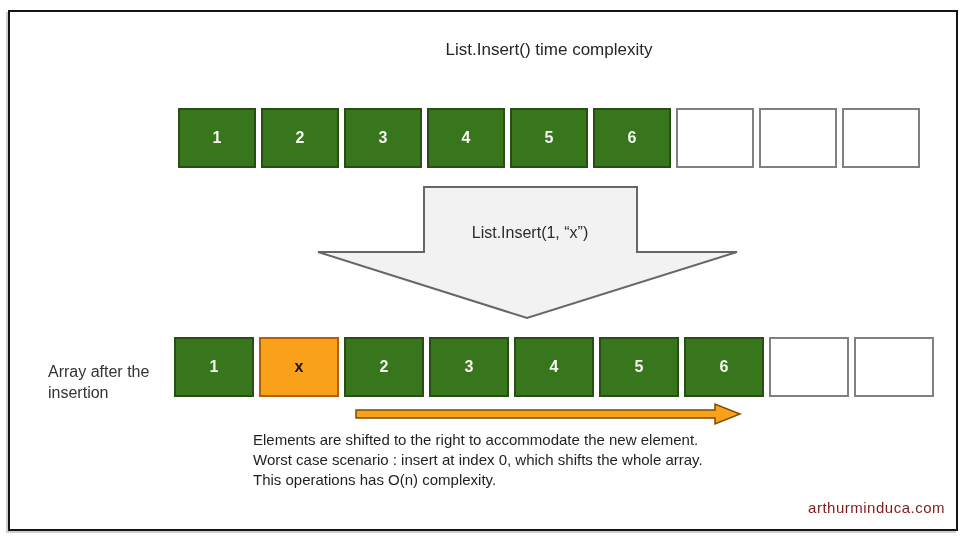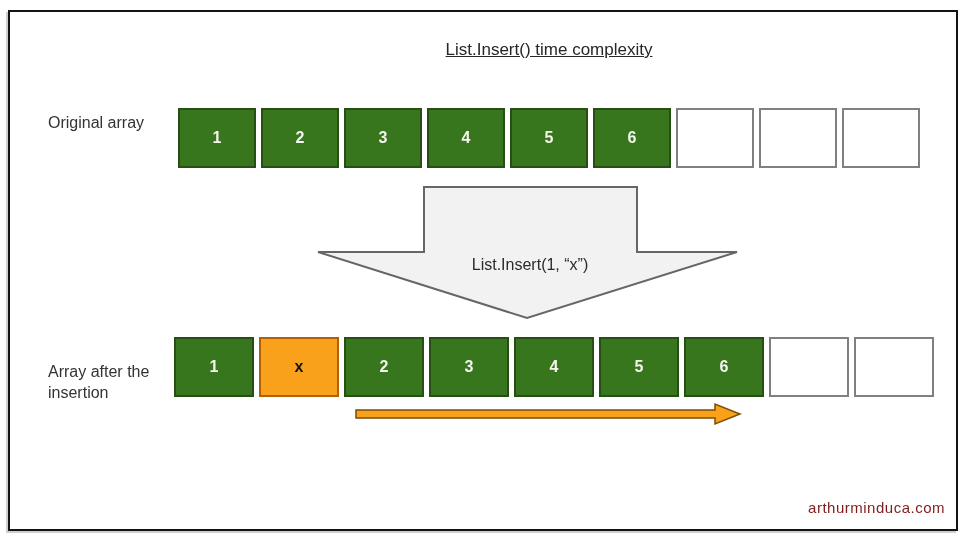--- a/index.html
+++ b/index.html
@@ -8,21 +8,21 @@
     position: relative; width: 971px; height: 545px;
     background: #ffffff; overflow: hidden;
   }
   .frame {
     position: absolute; left: 8px; top: 10px; width: 950px; height: 521px;
     border: 2px solid #141414; box-sizing: border-box; background: #ffffff;
     box-shadow: -2px 2px 0 0 #cfcfcf;
   }
   .title {
     position: absolute; left: 168px; top: 28px; width: 742px;
-    text-align: center; font-size: 17px; color: #262626; text-decoration: underline;
+    text-align: center; font-size: 17px; color: #262626;
   }
   .row-label {
     position: absolute; left: 38px; width: 108px;
     font-size: 16px; line-height: 21px; color: #333333;
   }
   .label-original { top: 100px; }
   .label-result  { top: 330px; margin-top: 19px; }
   .cells { position: absolute; display: flex; gap: 5px; }
   .row1 { left: 168px; top: 96px; }
   .row2 { left: 164px; top: 325px; }
@@ -32,41 +32,40 @@
     border: 2px solid #808080; background: #ffffff;
     font-size: 16px; font-weight: bold;
   }
   .row2 .cell { width: 80px; }
   .cell.filled   { background: #38761d; border-color: #274e13; color: #f5f5f0; }
   .cell.inserted { background: #f9a11b; border-color: #b45f06; color: #141414; }
   .cell.empty    { background: #ffffff; border-color: #808080; color: transparent; }
   .down-arrow { position: absolute; left: 300px; top: 171px; }
   .insert-text {
     position: absolute; left: 320px; top: 212px; width: 400px;
-    text-align: center; font-size: 16px; color: #2b2b2b; margin-top: 32px;
+    text-align: center; font-size: 16px; color: #2b2b2b;
   }
   .shift-arrow { position: absolute; left: 342px; top: 390px; }
   .notes {
     position: absolute; left: 243px; top: 418px;
     font-size: 15px; line-height: 20px; color: #1f1f1f;
   }
   .watermark {
     position: absolute; top: 487px; right: 11px;
     font-size: 15px; letter-spacing: 0.5px; color: #7f1d1d;
   }
 </style>
 </head>
 <body>
 
 <div class="canvas">
   <div class="frame">
 
     <div class="title">List.Insert() time complexity</div>
 
-    <div class="row-label label-original">Original array</div>
 
     <div class="cells row1">
 
         <div class="cell filled">
           <span class="cell-value">1</span>
         </div>
 
         <div class="cell filled">
           <span class="cell-value">2</span>
         </div>
@@ -143,16 +142,21 @@
 
         <div class="cell empty">
           <span class="cell-value"></span>
         </div>
       </div>
 
     <svg class="shift-arrow" width="392" height="24" viewBox="0 0 392 24">
       <polygon points="4,8 363,8 363,2 388,12 363,22 363,16 4,16" stroke="#7a4e00" stroke-width="1.5" stroke-linejoin="miter" fill="#f9a11b"></polygon>
     </svg>
 
+    <div class="notes">
+      <div>Elements are shifted to the right to accommodate the new element.</div>
+      <div>Worst case scenario : insert at index 0, which shifts the whole array.</div>
+      <div>This operations has O(n) complexity.</div>
+    </div>
 
     <div class="watermark">arthurminduca.com</div>
   </div>
 </div>
 
 </body></html>

